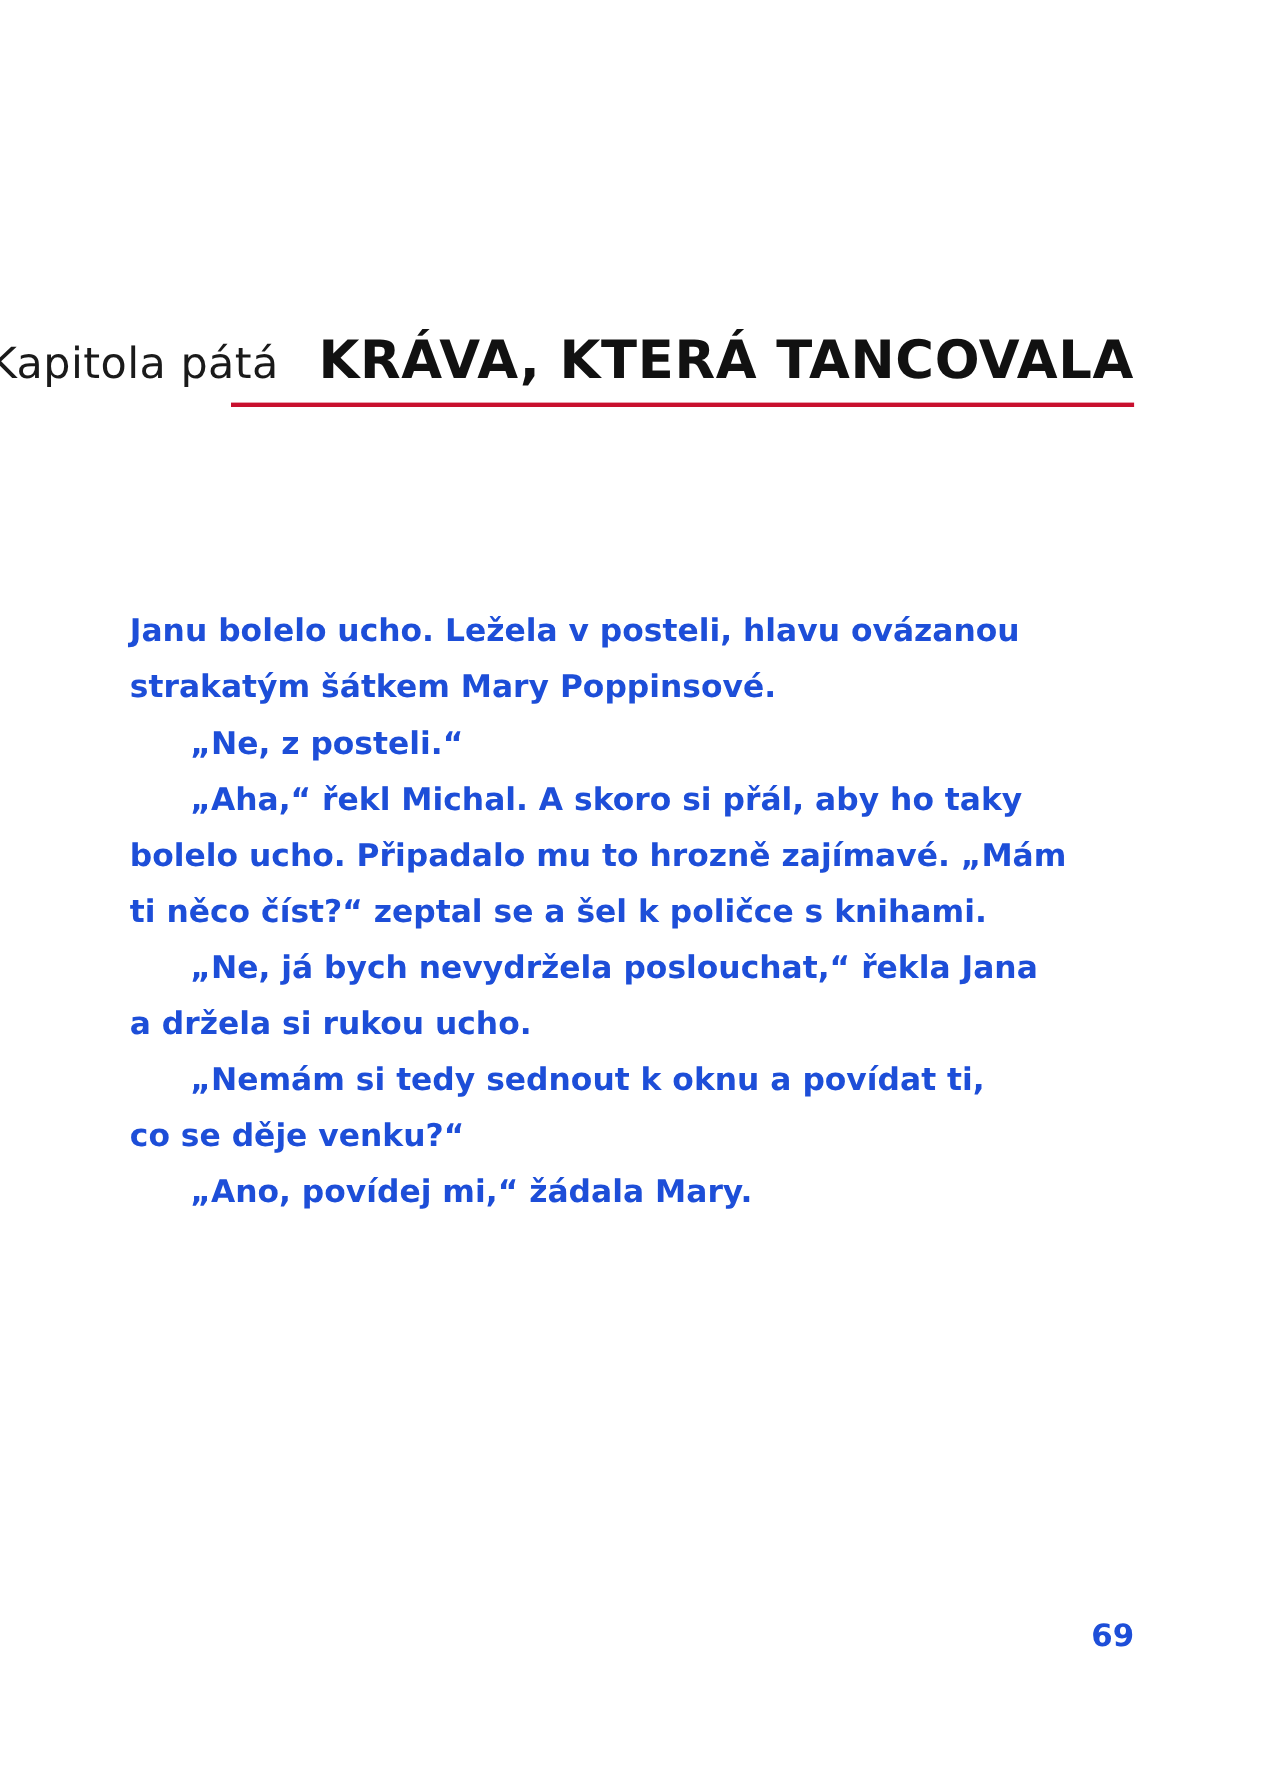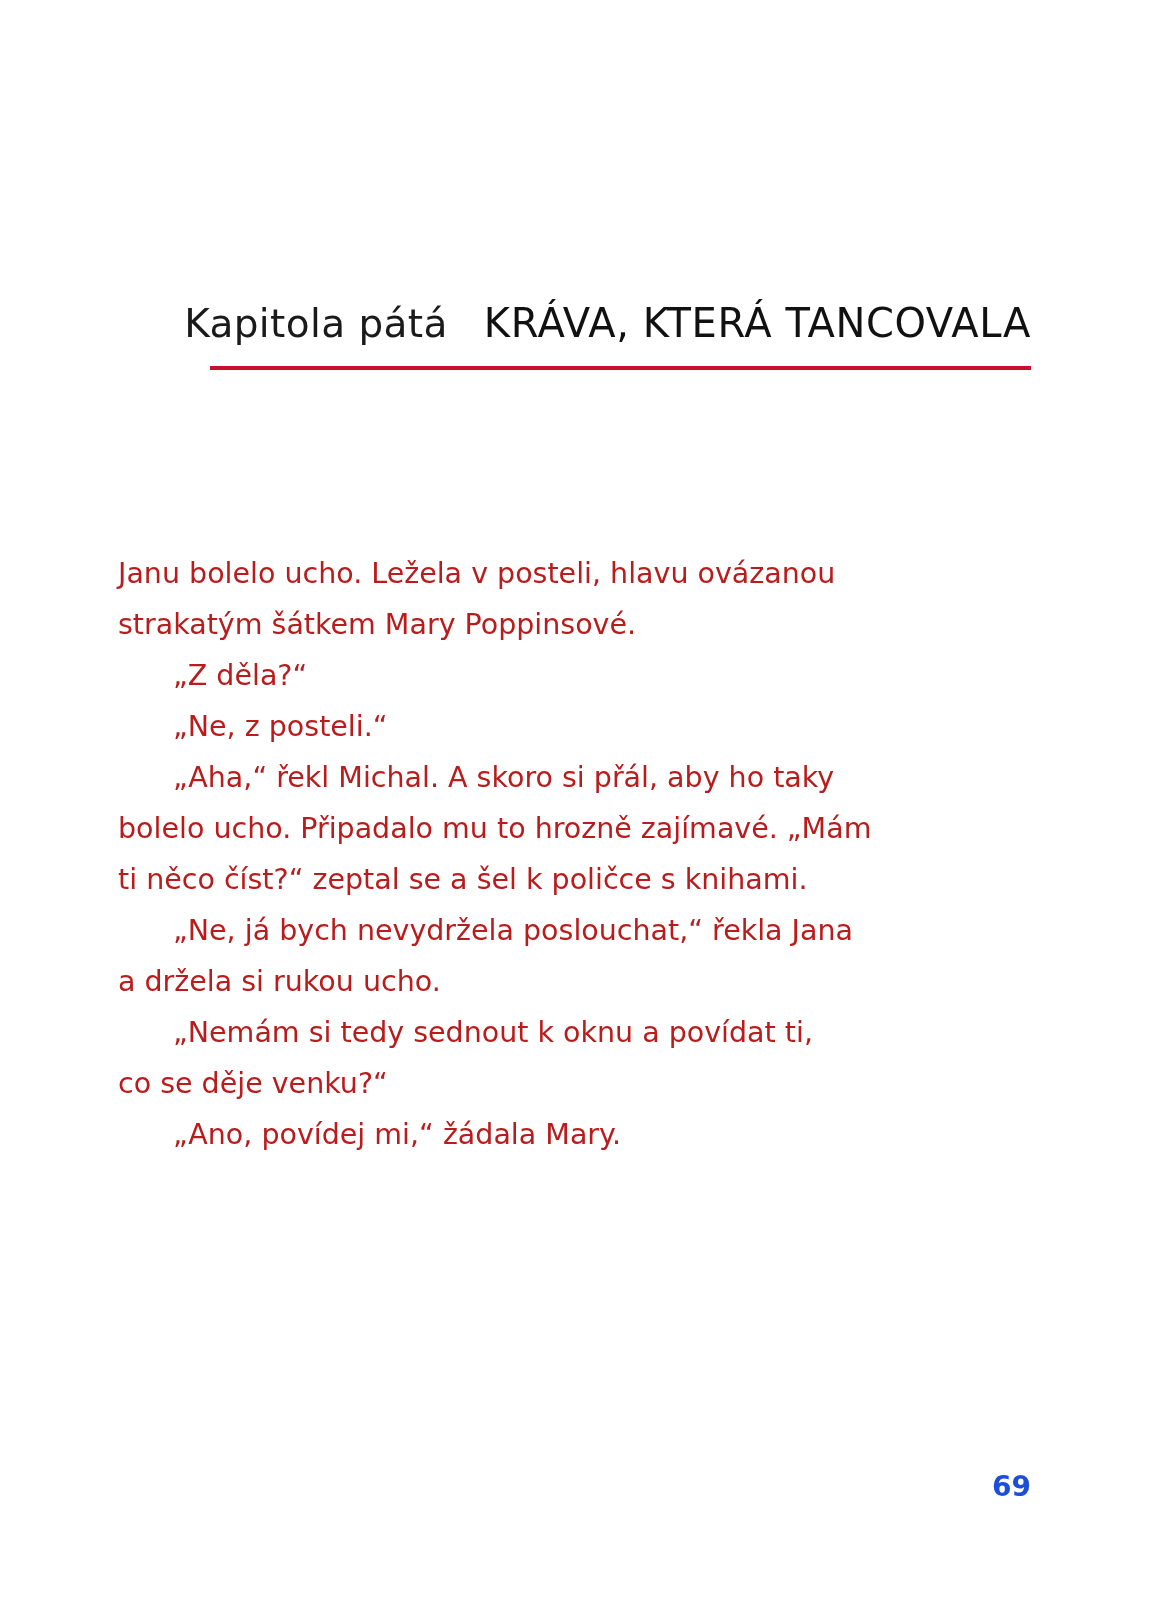--- a/index.html
+++ b/index.html
@@ -37,22 +37,22 @@
     font-family: "DejaVu Sans", sans-serif;
     font-size: 39px;
     font-weight: 400;
     letter-spacing: 0.4px;
     color: #1a1a1a;
     white-space: nowrap;
   }
 
   .chapter-title {
     font-family: "DejaVu Sans", sans-serif;
-    font-size: 40px;
-    font-weight: 400;
+    font-size: 48px;
+    font-weight: 700;
     letter-spacing: 0.6px;
     color: #111111;
     margin-left: 36px;
     white-space: nowrap;
   }
 
   .title-rule {
     position: absolute;
     left: 210px;
     right: 118px;
@@ -62,22 +62,22 @@
   }
 
   
   .body-text {
     position: absolute;
     left: 118px;
     top: 548px;
     width: 930px;
     font-size: 28.5px;
     line-height: 51px;
-    color: #b91c1c;
-    font-weight: 400;
+    color: #1d4ed8;
+    font-weight: 700;
   }
 
   .body-text p {
     margin: 0;
     white-space: pre-wrap;
   }
 
   .indent {
     text-indent: 55px;
   }
@@ -100,21 +100,20 @@
   <div class="chapter-head">
     <span class="chapter-label">Kapitola pátá</span>
     <span class="chapter-title">KRÁVA, KTERÁ TANCOVALA</span>
   </div>
 
   <div class="title-rule"></div>
 
   <div class="body-text">
     <p>Janu bolelo ucho. Ležela v posteli, hlavu ovázanou
 strakatým šátkem Mary Poppinsové.</p>
-    <p class="indent">„Z děla?“</p>
     <p class="indent">„Ne, z posteli.“</p>
     <p class="indent">„Aha,“ řekl Michal. A skoro si přál, aby ho taky
 bolelo ucho. Připadalo mu to hrozně zajímavé. „Mám
 ti něco číst?“ zeptal se a šel k poličce s knihami.</p>
     <p class="indent">„Ne, já bych nevydržela poslouchat,“ řekla Jana
 a držela si rukou ucho.</p>
     <p class="indent">„Nemám si tedy sednout k oknu a povídat ti,
 co se děje venku?“</p>
     <p class="indent">„Ano, povídej mi,“ žádala Mary.</p>
   </div>

